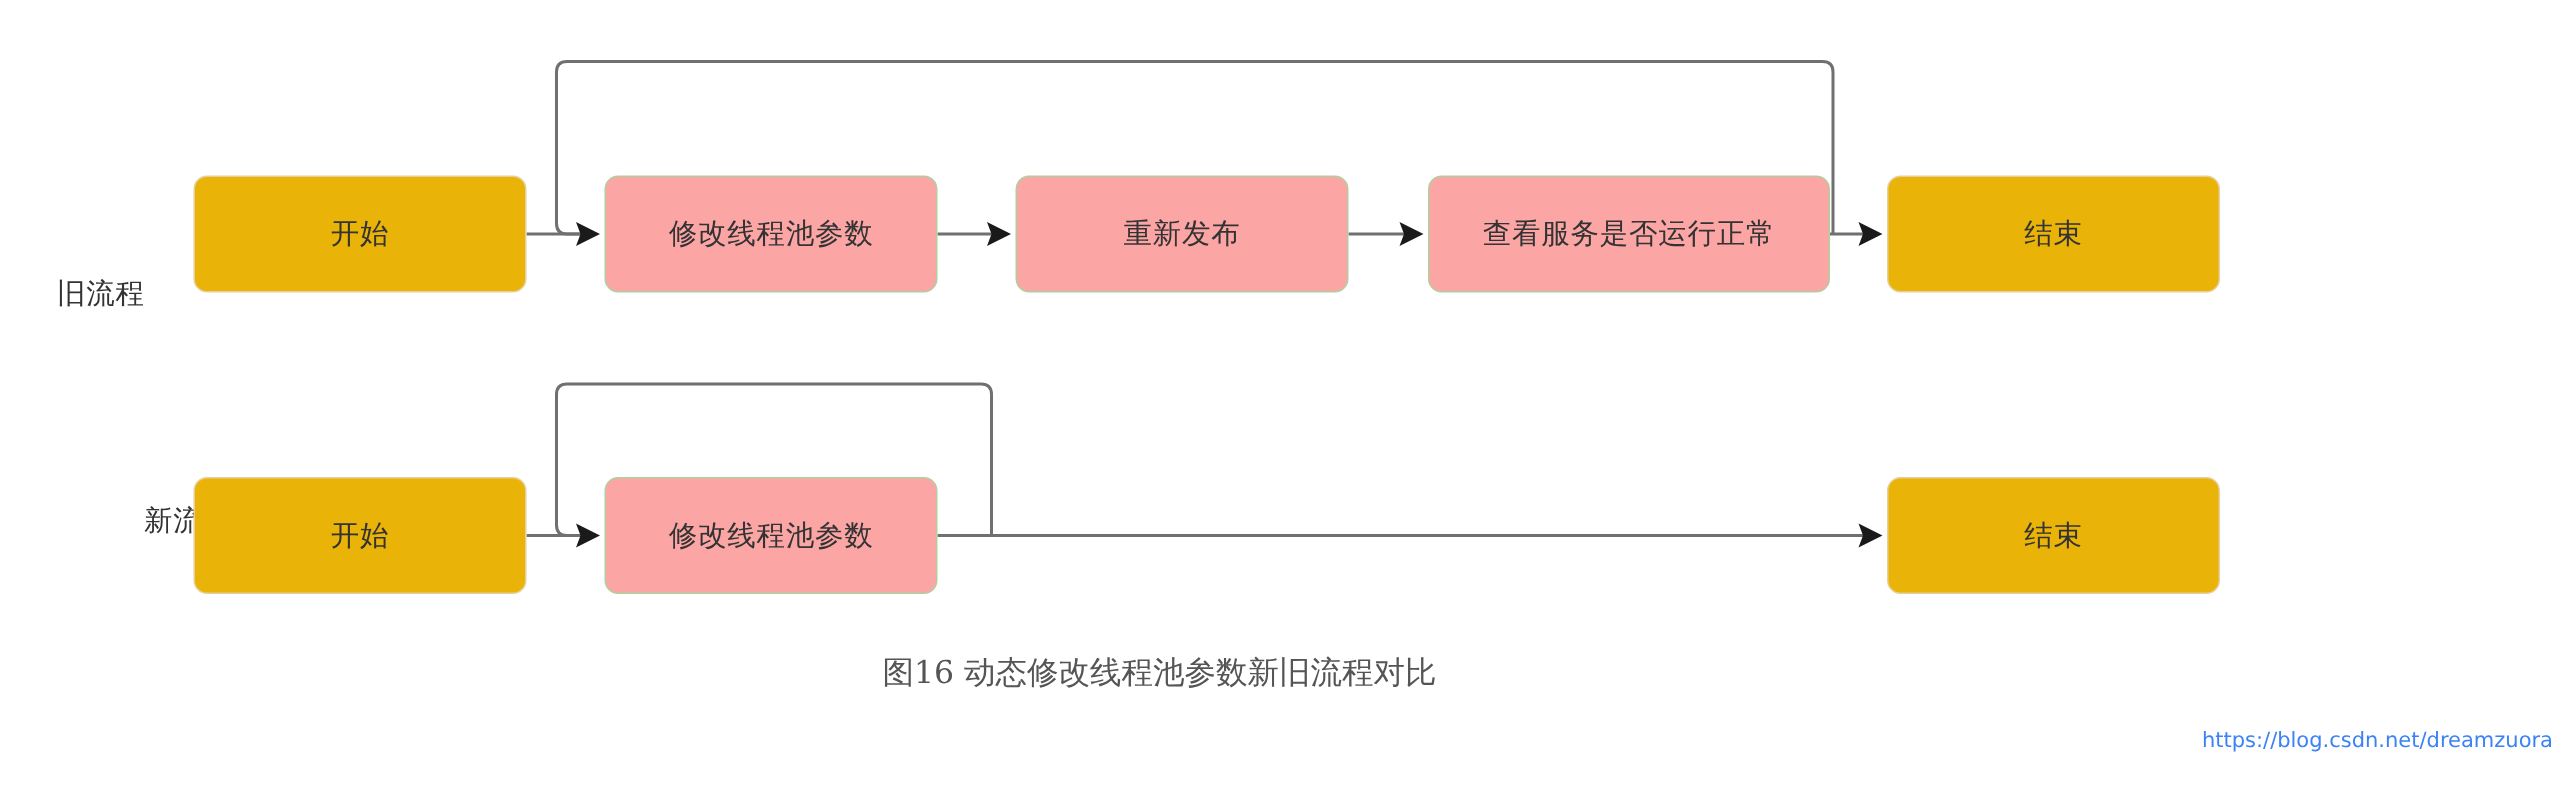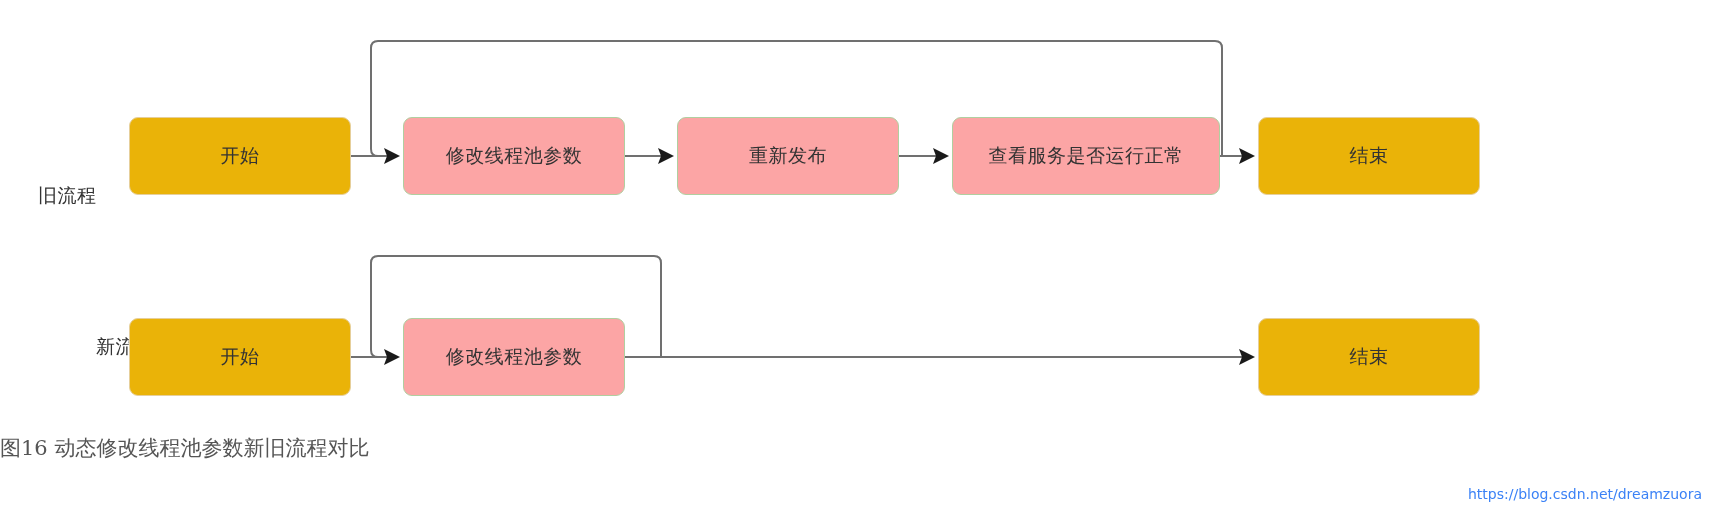--- a/index.html
+++ b/index.html
@@ -65,21 +65,21 @@
     width: 1714px;
     height: 532px;
     overflow: visible;
     pointer-events: none;
   }
   .caption {
     position: absolute;
     left: 0;
     top: 434px;
     width: 1546px;
-    text-align: left;
+    text-align: center;
     font-size: 21px;
     color: #555555;
     font-family: "DejaVu Serif", "Liberation Serif", serif;
   }
   .watermark {
     position: absolute;
     right: 12px;
     top: 486px;
     font-size: 14px;
     color: #3b82f6;

